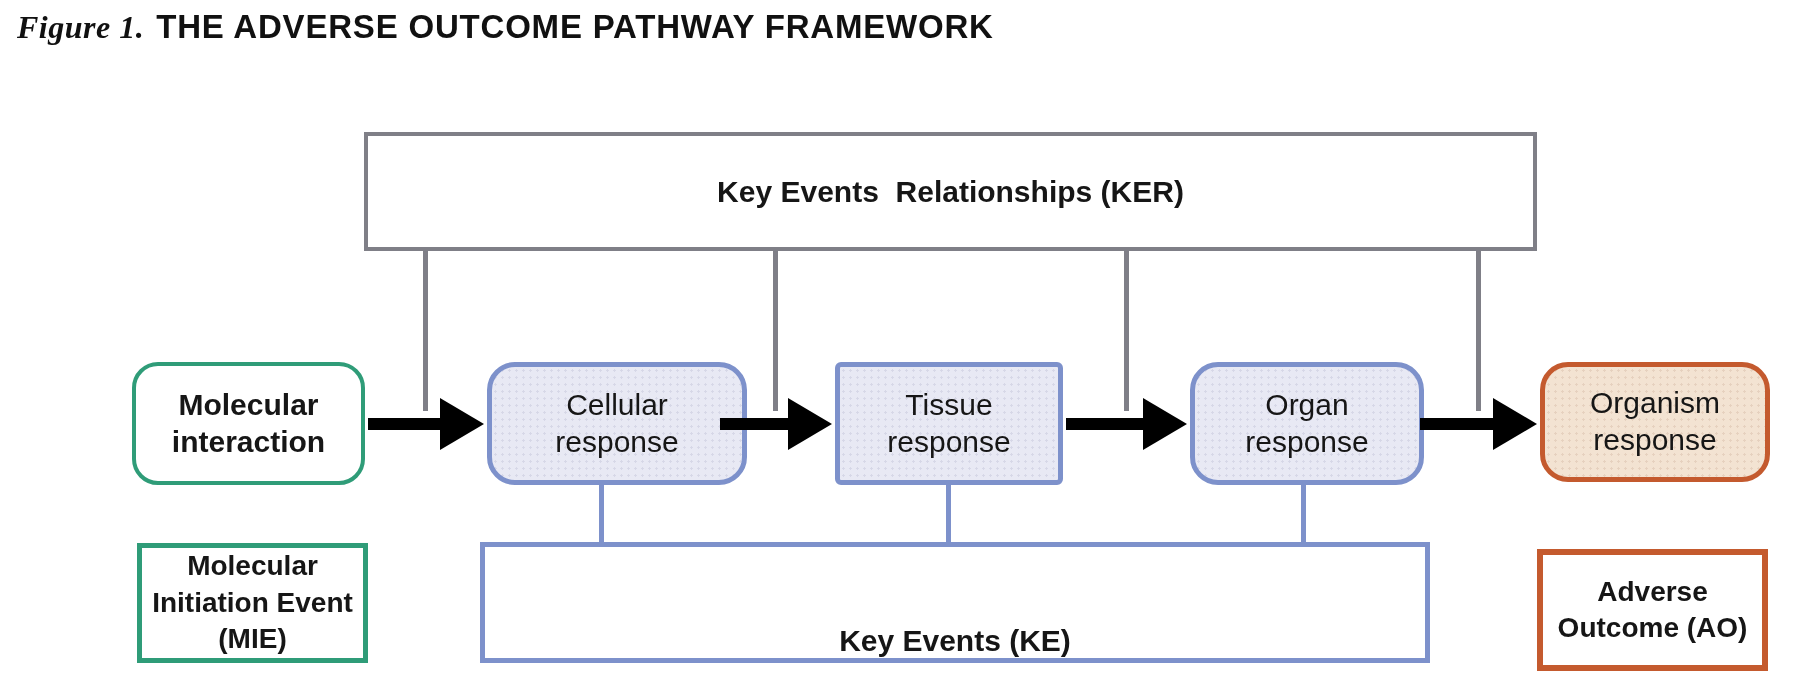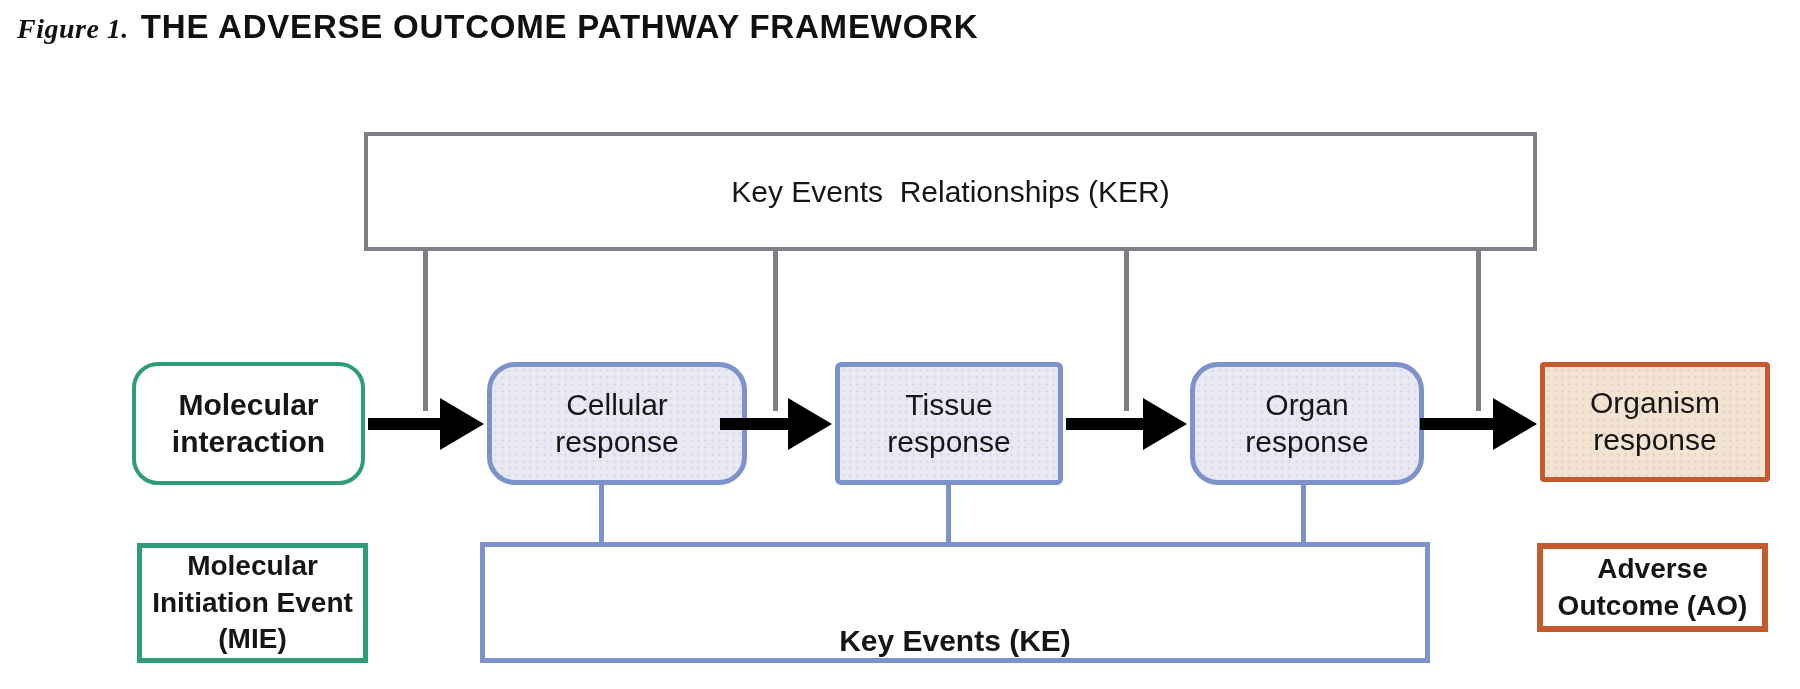--- a/index.html
+++ b/index.html
@@ -6,31 +6,31 @@
   .stage {
     position:relative; width:1800px; height:689px; background:#ffffff;
     font-family:"Liberation Sans", sans-serif; color:#111111; overflow:hidden;
   }
   .abs { position:absolute; }
 
   
   .title { left:17px; top:8px; font-size:33px; white-space:nowrap; }
   .title .fig {
     font-family:"Liberation Serif", serif; font-style:italic; font-weight:700;
-    font-size:28px; letter-spacing:0.5px;
+    font-size:32px; letter-spacing:0.5px;
   }
   .title .main { font-weight:700; letter-spacing:0.8px; margin-left:12px; }
 
   
   .ker-box {
     left:364px; top:132px; width:1173px; height:119px;
     border:4px solid #7f7f87; box-sizing:border-box;
     display:flex; align-items:center; justify-content:center;
   }
-  .ker-label { font-weight:400; font-size:30px; white-space:pre; color:#161616; }
+  .ker-label { font-weight:700; font-size:30px; white-space:pre; color:#161616; }
 
   
   .vline-gray { width:5px; background:#7f7f87; top:251px; height:160px; }
   #vg1 { left:423px; } #vg2 { left:773px; } #vg3 { left:1124px; } #vg4 { left:1476px; }
 
   
   .node {
     top:362px; height:123px; box-sizing:border-box;
     display:flex; align-items:center; justify-content:center; text-align:center;
     font-size:30px; line-height:1.22; white-space:pre-line; color:#161616;
@@ -42,21 +42,21 @@
   .node-blue {
     border:5px solid #7d91cb; border-radius:28px; background-color:#e8e9f4;
     background-image:radial-gradient(rgba(110,110,150,0.14) 1px, transparent 1.3px);
     background-size:7px 7px; font-weight:500;
   }
   #node-cellular { left:487px; width:260px; }
   #node-tissue   { left:835px; width:228px;border-radius:6px; }
   #node-organ    { left:1190px; width:234px; }
   .node-orange {
     left:1540px; width:230px; height:120px;
-    border:5px solid #c45a2e; border-radius:4px; background-color:#f3e3d2;
+    border:5px solid #c45a2e; border-radius:28px; background-color:#f3e3d2;
     background-image:radial-gradient(rgba(160,110,90,0.16) 1px, transparent 1.3px);
     background-size:7px 7px; font-weight:500;
   }
 
   
   .arrow { top:398px; height:52px; display:flex; align-items:center; }
   .arrow .shaft { flex:1; height:12px; background:#000000; }
   .arrow .head {
     width:0; height:0;
     border-left:44px solid #000000;
@@ -79,21 +79,21 @@
   }
   .ke-label { font-weight:700; font-size:30px; color:#161616; }
 
   
   .side-box {
     top:543px; box-sizing:border-box;
     display:flex; align-items:center; justify-content:center; text-align:center;
     font-weight:700; font-size:28px; line-height:1.3; white-space:pre-line; color:#161616;
   }
   .mie-box { left:137px; width:231px; height:120px; border:5px solid #2f9c78; }
-  .ao-box  { left:1537px; width:231px; height:89px; border:6px solid #c45a2e; }
+  .ao-box  { left:1537px; width:231px; height:122px; border:6px solid #c45a2e;margin-top:6px; }
 </style>
 </head>
 <body>
 
 <div class="stage">
 
   <div class="abs title">
     <span class="fig">Figure 1.</span><span class="main">THE ADVERSE OUTCOME PATHWAY FRAMEWORK</span>
   </div>
 

